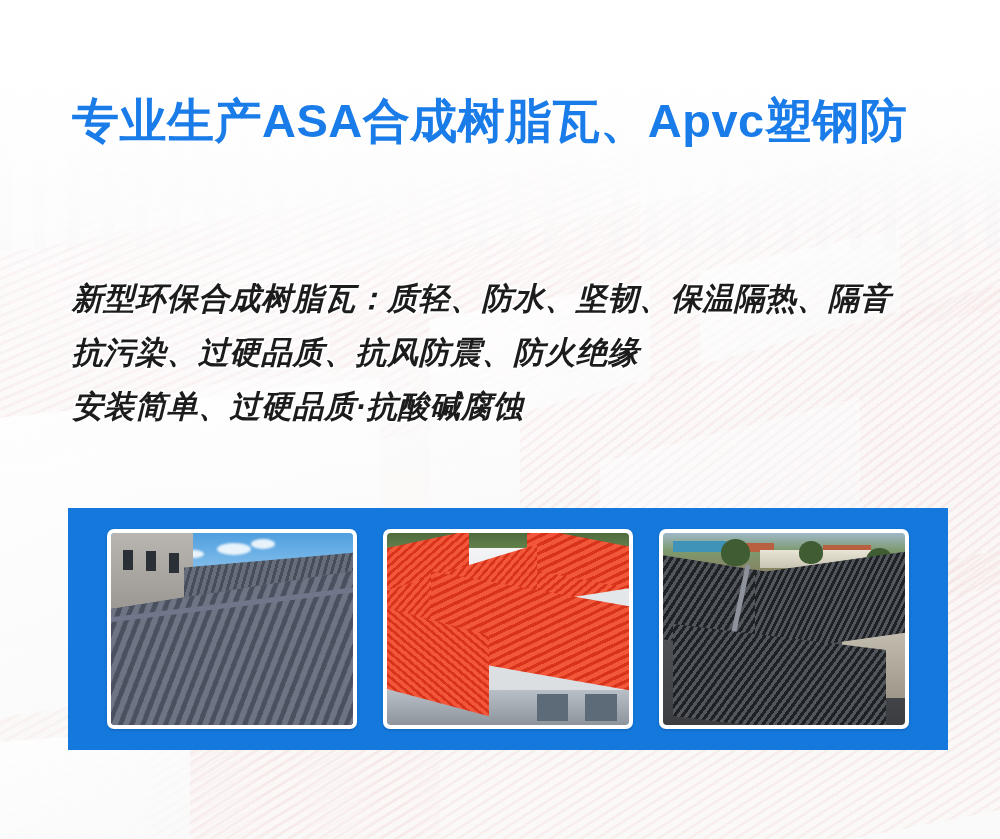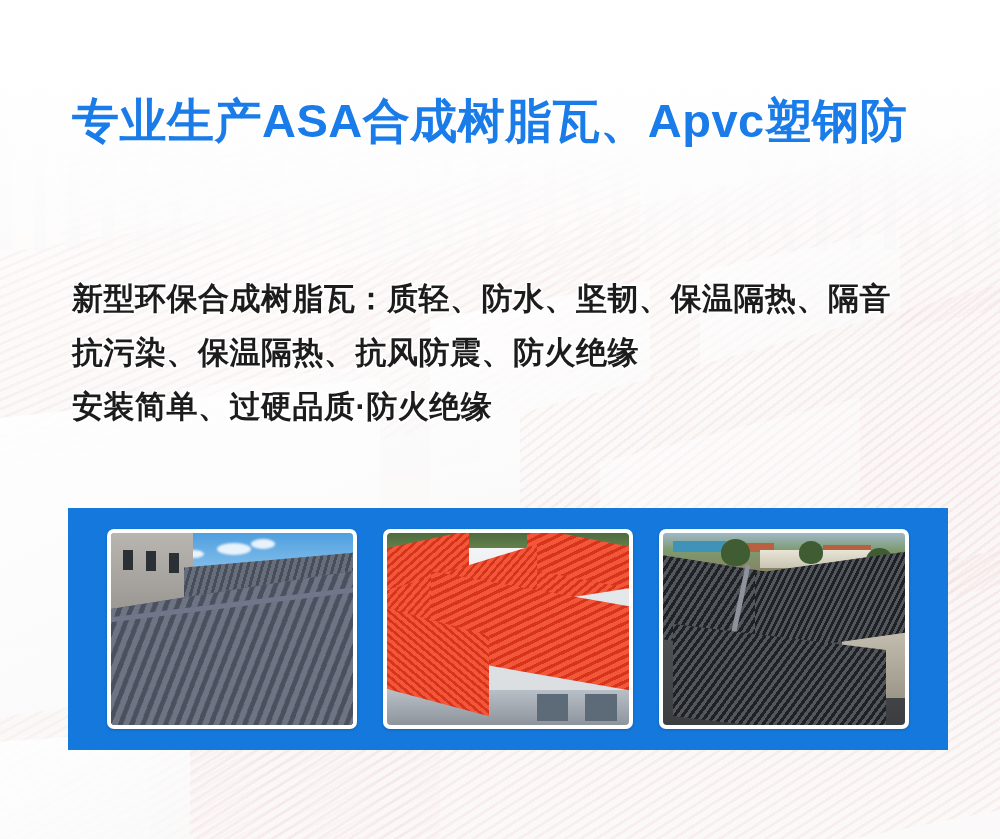--- a/index.html
+++ b/index.html
@@ -77,20 +77,21 @@
 
   
   .features{position:absolute;left:72px;top:272px;width:890px;}
   .feat{
     display:block;white-space:nowrap;
     font-size:31px;line-height:54px;font-weight:bold;letter-spacing:.5px;
     color:#1c1c1c;
     -webkit-text-stroke:3px #ffffff;
     paint-order:stroke fill;
     text-shadow:0 1px 2px rgba(255,255,255,.9);
+    font-style:italic;
   }
 
   
   .gallery{
     position:absolute;left:68px;top:508px;width:880px;height:242px;
     background:#1478dc;
   }
   .shots{
     position:absolute;left:0;top:0;right:0;bottom:0;
     display:flex;align-items:center;justify-content:center;gap:26px;
@@ -191,22 +192,22 @@
     <div class="bg-veil"></div>
     <div class="bg-veil2"></div>
   </div>
 
   <div class="headline">
     <span class="hl-line">专业生产ASA合成树脂瓦、Apvc塑钢防</span>
   </div>
 
   <div class="features">
     <span class="feat">新型环保合成树脂瓦：质轻、防水、坚韧、保温隔热、隔音</span>
-    <span class="feat">抗污染、保温隔热、抗风防震、防火绝缘</span>
-    <span class="feat">安装简单、过硬品质·防火绝缘</span>
+    <span class="feat">抗污染、过硬品质、抗风防震、防火绝缘</span>
+    <span class="feat">安装简单、过硬品质·抗酸碱腐蚀</span>
   </div>
 
   <div class="gallery">
     <div class="shots">
 
       <div class="shot">
         <div class="shot-inner p1">
           <div class="sky"></div>
           <div class="cloud c1"></div>
           <div class="cloud c2"></div>

